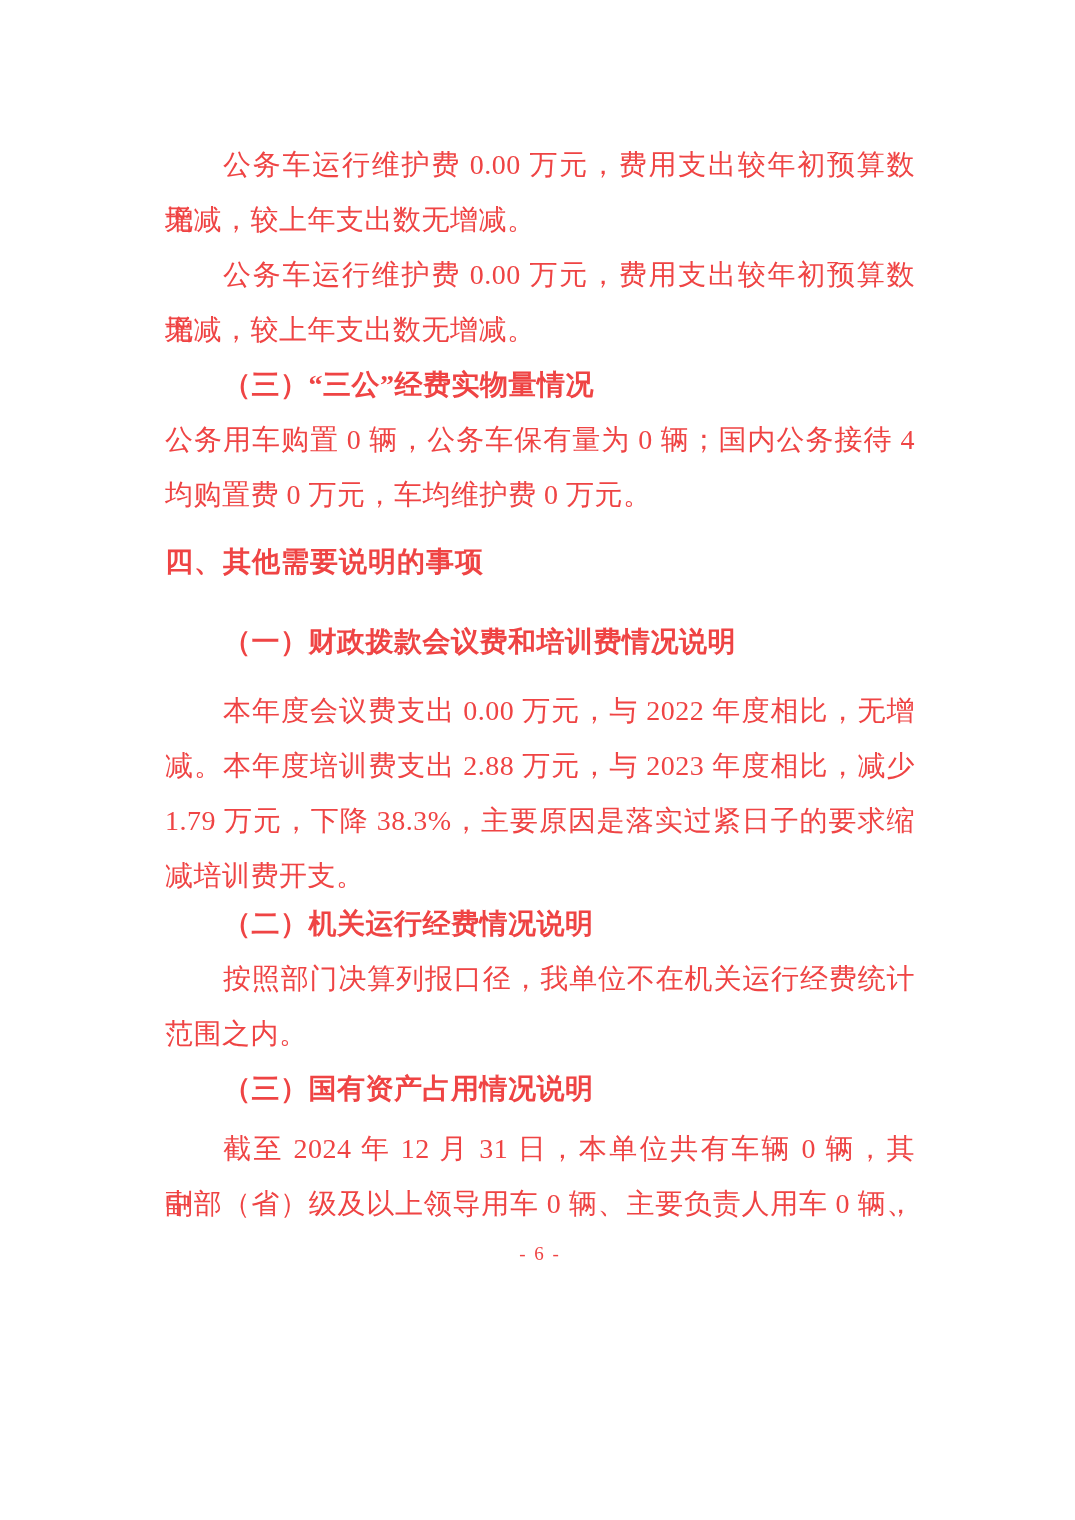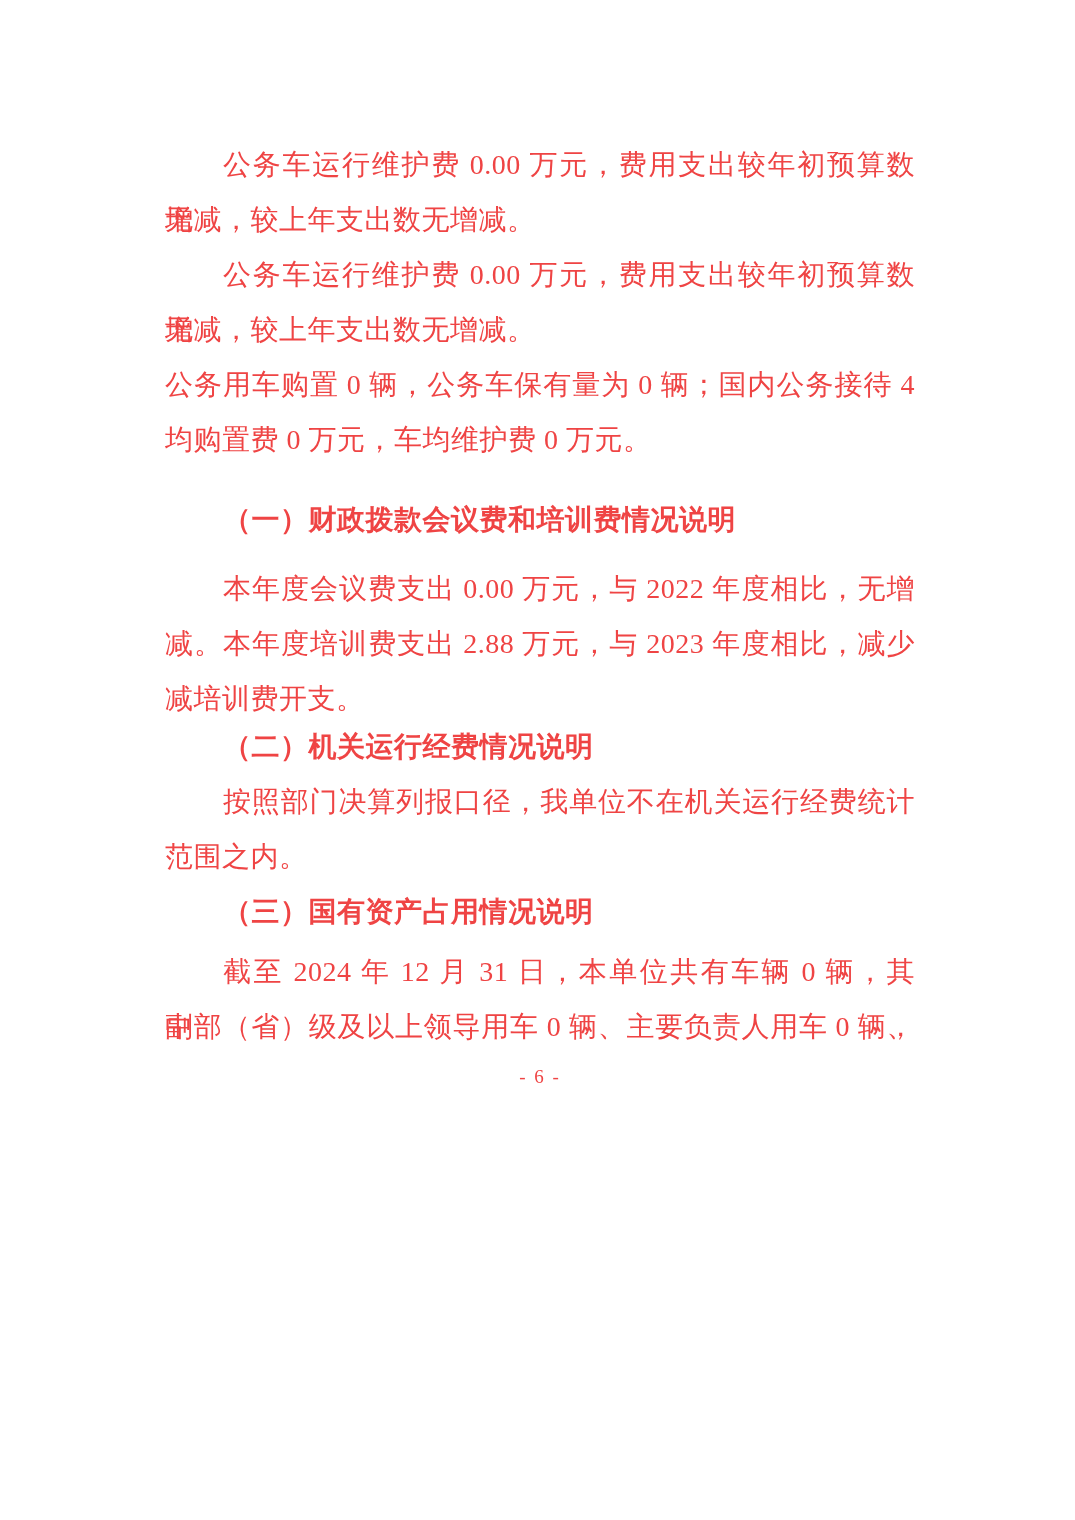--- a/index.html
+++ b/index.html
@@ -62,29 +62,32 @@
 
 <div class="page">
   <div class="content">
 
     <div class="line indent fill">公务车运行维护费 0.00 万元，费用支出较年初预算数无</div>
     <div class="line">增减，较上年支出数无增减。</div>
 
     <div class="line indent fill">公务车运行维护费 0.00 万元，费用支出较年初预算数无</div>
     <div class="line">增减，较上年支出数无增减。</div>
 
+    <div class="line indent h-kai">（三）“三公”经费实物量情况</div>
 
     <div class="line fill">公务用车购置 0 辆，公务车保有量为 0 辆；国内公务接待 4</div>
     <div class="line">均购置费 0 万元，车均维护费 0 万元。</div>
 
+    <div class="line h-hei mt12">四、其他需要说明的事项</div>
 
     <div class="line indent h-kai mt25 mb14">（一）财政拨款会议费和培训费情况说明</div>
 
     <div class="line indent fill">本年度会议费支出 0.00 万元，与 2022 年度相比，无增</div>
     <div class="line fill">减。本年度培训费支出 2.88 万元，与 2023 年度相比，减少</div>
+    <div class="line fill">1.79 万元，下降 38.3%，主要原因是落实过紧日子的要求缩</div>
     <div class="line">减培训费开支。</div>
 
     <div class="line indent h-kai mtn7">（二）机关运行经费情况说明</div>
 
     <div class="line indent fill">按照部门决算列报口径，我单位不在机关运行经费统计</div>
     <div class="line">范围之内。</div>
 
     <div class="line indent h-kai">（三）国有资产占用情况说明</div>
 
     <div class="line indent fill mt5">截至 2024 年 12 月 31 日，本单位共有车辆 0 辆，其中，</div>

